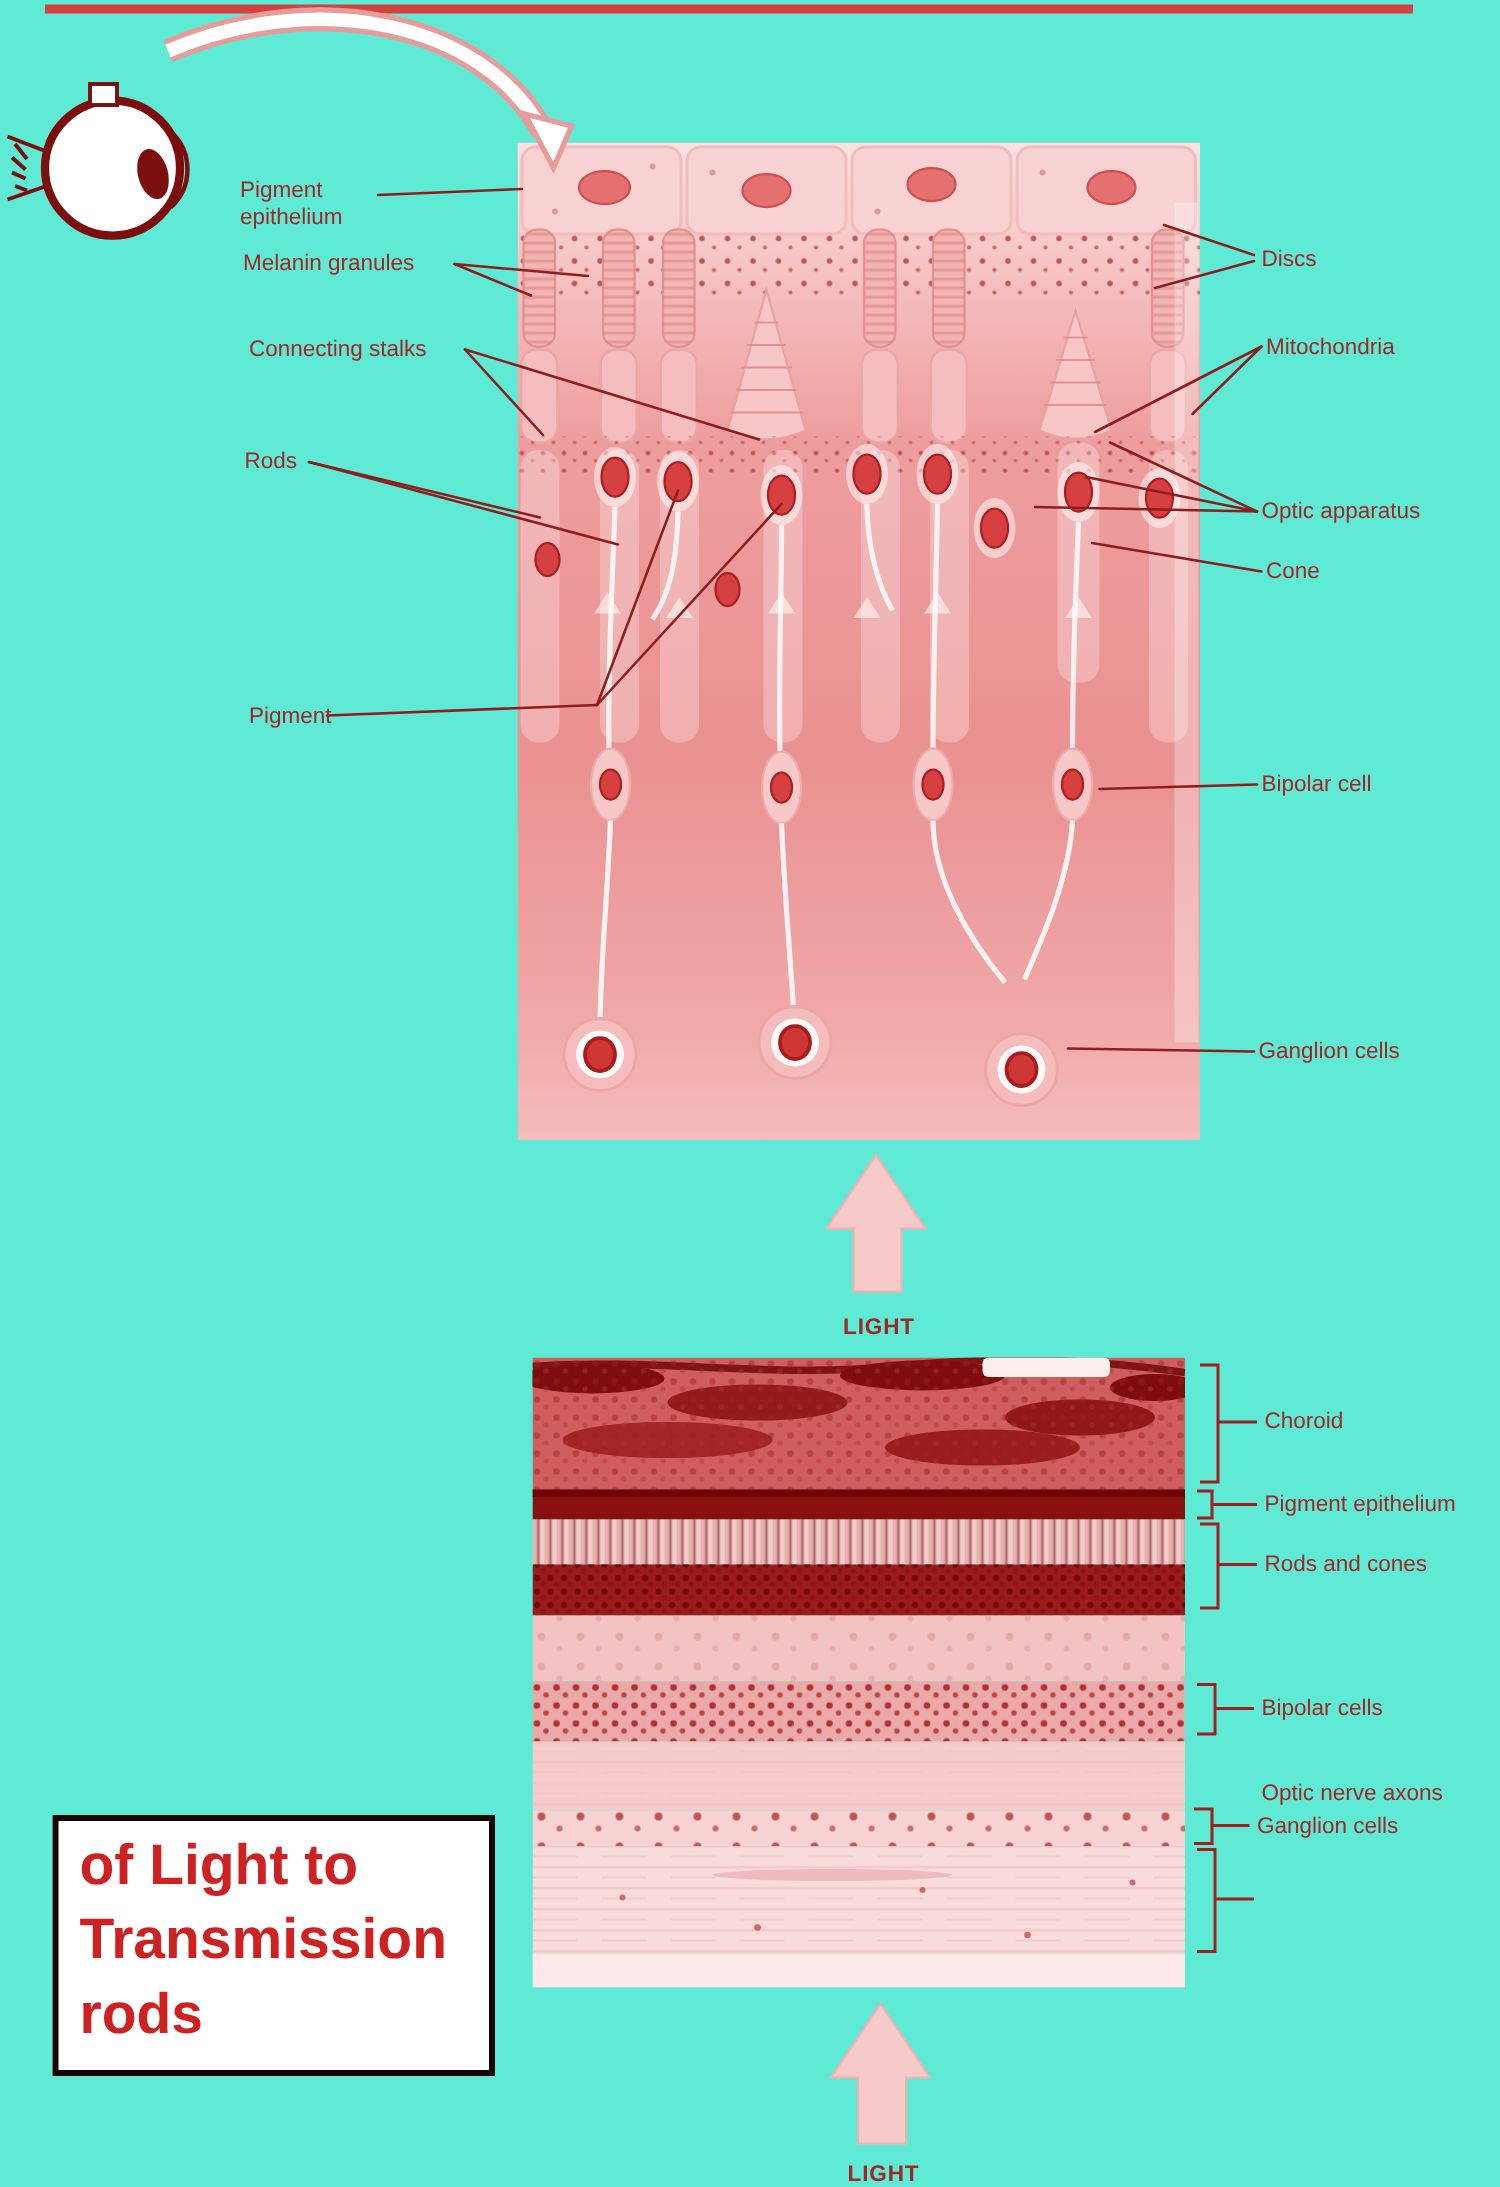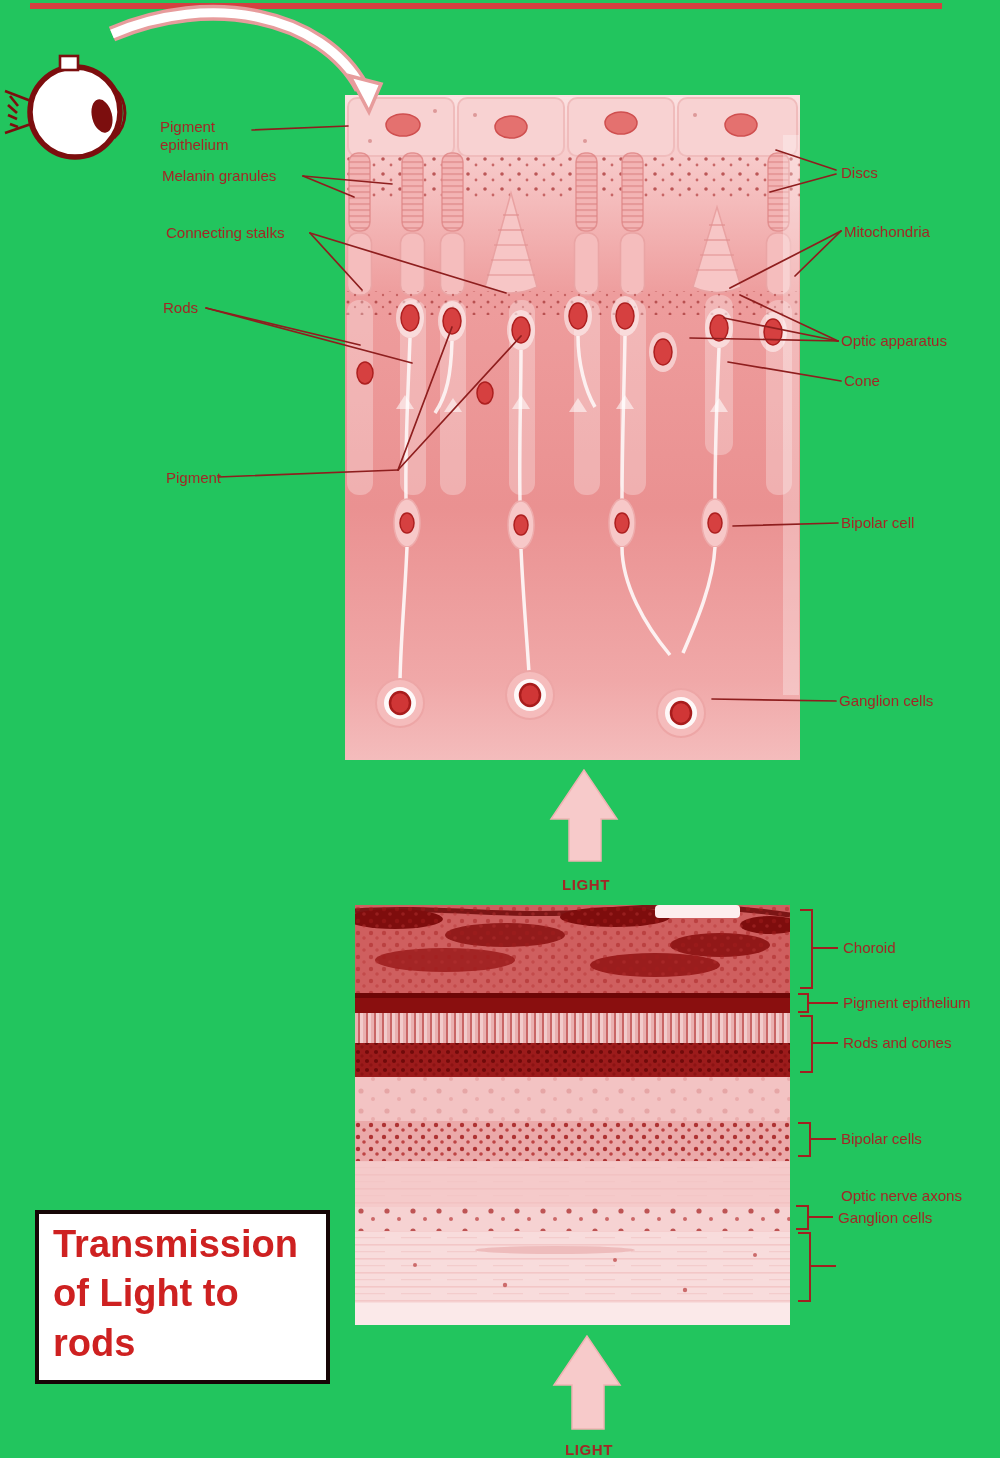--- a/index.html
+++ b/index.html
@@ -1,16 +1,16 @@
 <!DOCTYPE html>
 <html><head>
 <meta charset="utf-8">
 <style>
   html,body{margin:0;padding:0;background:#ffffff;}
-  .page{position:relative;width:1000px;height:1458px;background:#22c55e;overflow:hidden;
+  .page{position:relative;width:1000px;height:1458px;background:#5eead4;overflow:hidden;
         font-family:"Liberation Sans",sans-serif;}
   .abs{position:absolute;}
   .lbl{position:absolute;color:#a32626;font-size:15px;line-height:1.2;font-weight:500;
        white-space:nowrap;}
   .lbl.wrap{white-space:normal;}
   .light{position:absolute;color:#a32626;font-size:15px;font-weight:700;
          letter-spacing:.6px;text-align:center;width:60px;}
   .topline{position:absolute;left:30px;top:3px;width:912px;height:6px;background:#d54040;}
   .caption-box{position:absolute;left:35px;top:1210px;width:259px;border:4px solid #160606;
                background:#fff;padding:6px 14px 12px 14px;}
@@ -383,18 +383,18 @@
   <div class="lbl" style="left:843px;top:939px">Choroid</div>
   <div class="lbl" style="left:843px;top:994px">Pigment epithelium</div>
   <div class="lbl" style="left:843px;top:1034px">Rods and cones</div>
   <div class="lbl" style="left:841px;top:1130px">Bipolar cells</div>
   <div class="lbl" style="left:838px;top:1209px">Ganglion cells</div>
   <div class="lbl" style="left:841px;top:1187px">Optic nerve axons</div>
 
   <div class="light" style="left:559px;top:1441px">LIGHT</div>
 
   <div class="caption-box">
+    <div class="caption-line">of Light to</div>
     <div class="caption-line">Transmission</div>
-    <div class="caption-line">of Light to</div>
     <div class="caption-line">rods</div>
   </div>
 
 </div>
 
 </body></html>

